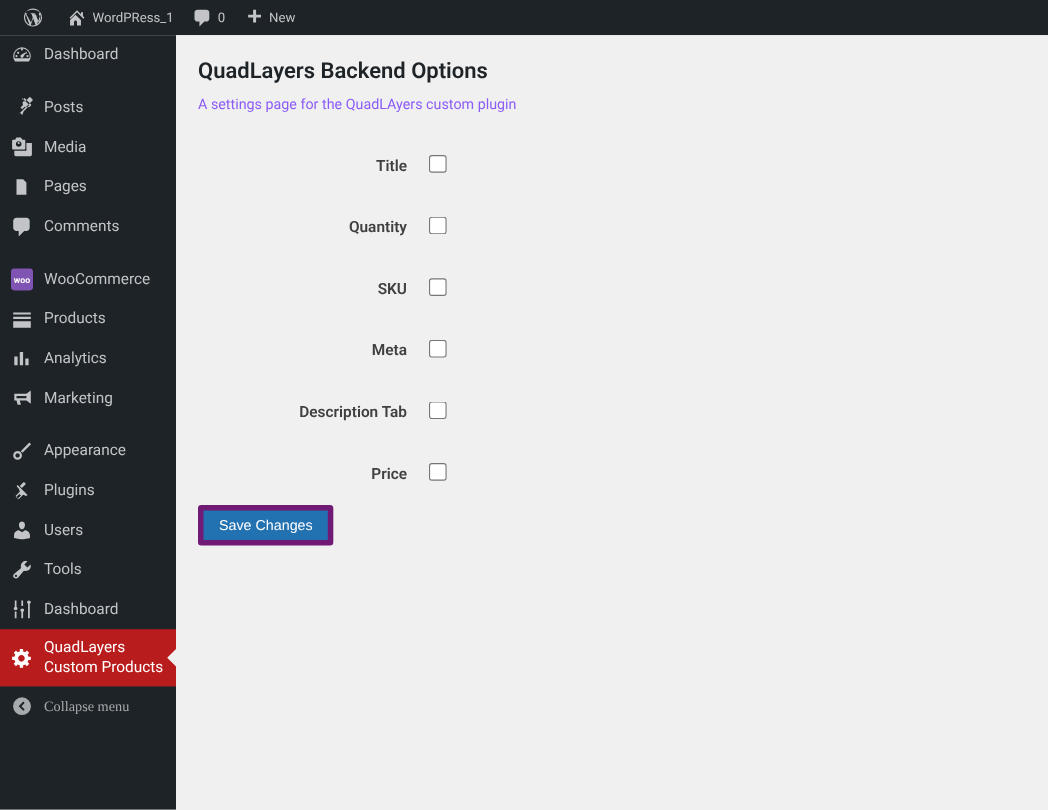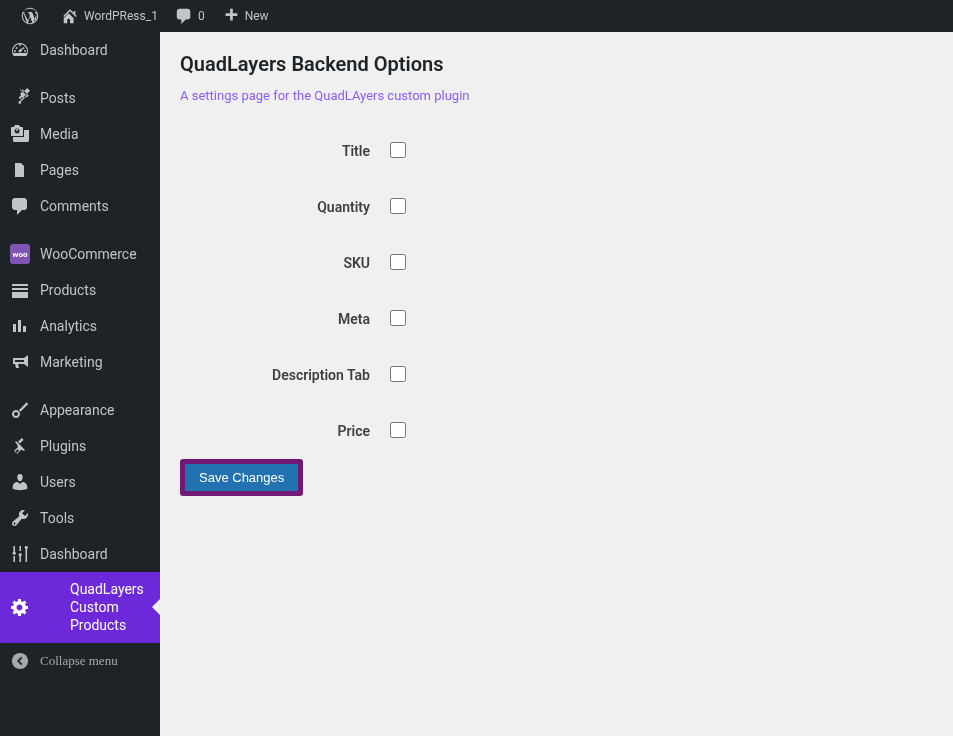--- a/index.html
+++ b/index.html
@@ -55,23 +55,22 @@
       display: flex;
       align-items: center;
       padding: 8px 10px;
       min-height: 34px;
       cursor: pointer;
       color: #c3c4c7;
       position: relative;
       font-size: 14px;
     }
     .menu-item.current {
-      background: #6d28d9;
+      background: #b91c1c;
       color: #fff;
-      gap: 30px;
     }
     .menu-item.current::after {
       content: '';
       position: absolute;
       right: 0;
       top: 50%;
       margin-top: -8px;
       border: 8px solid transparent;
       border-right-color: #f0f0f1;
     }

